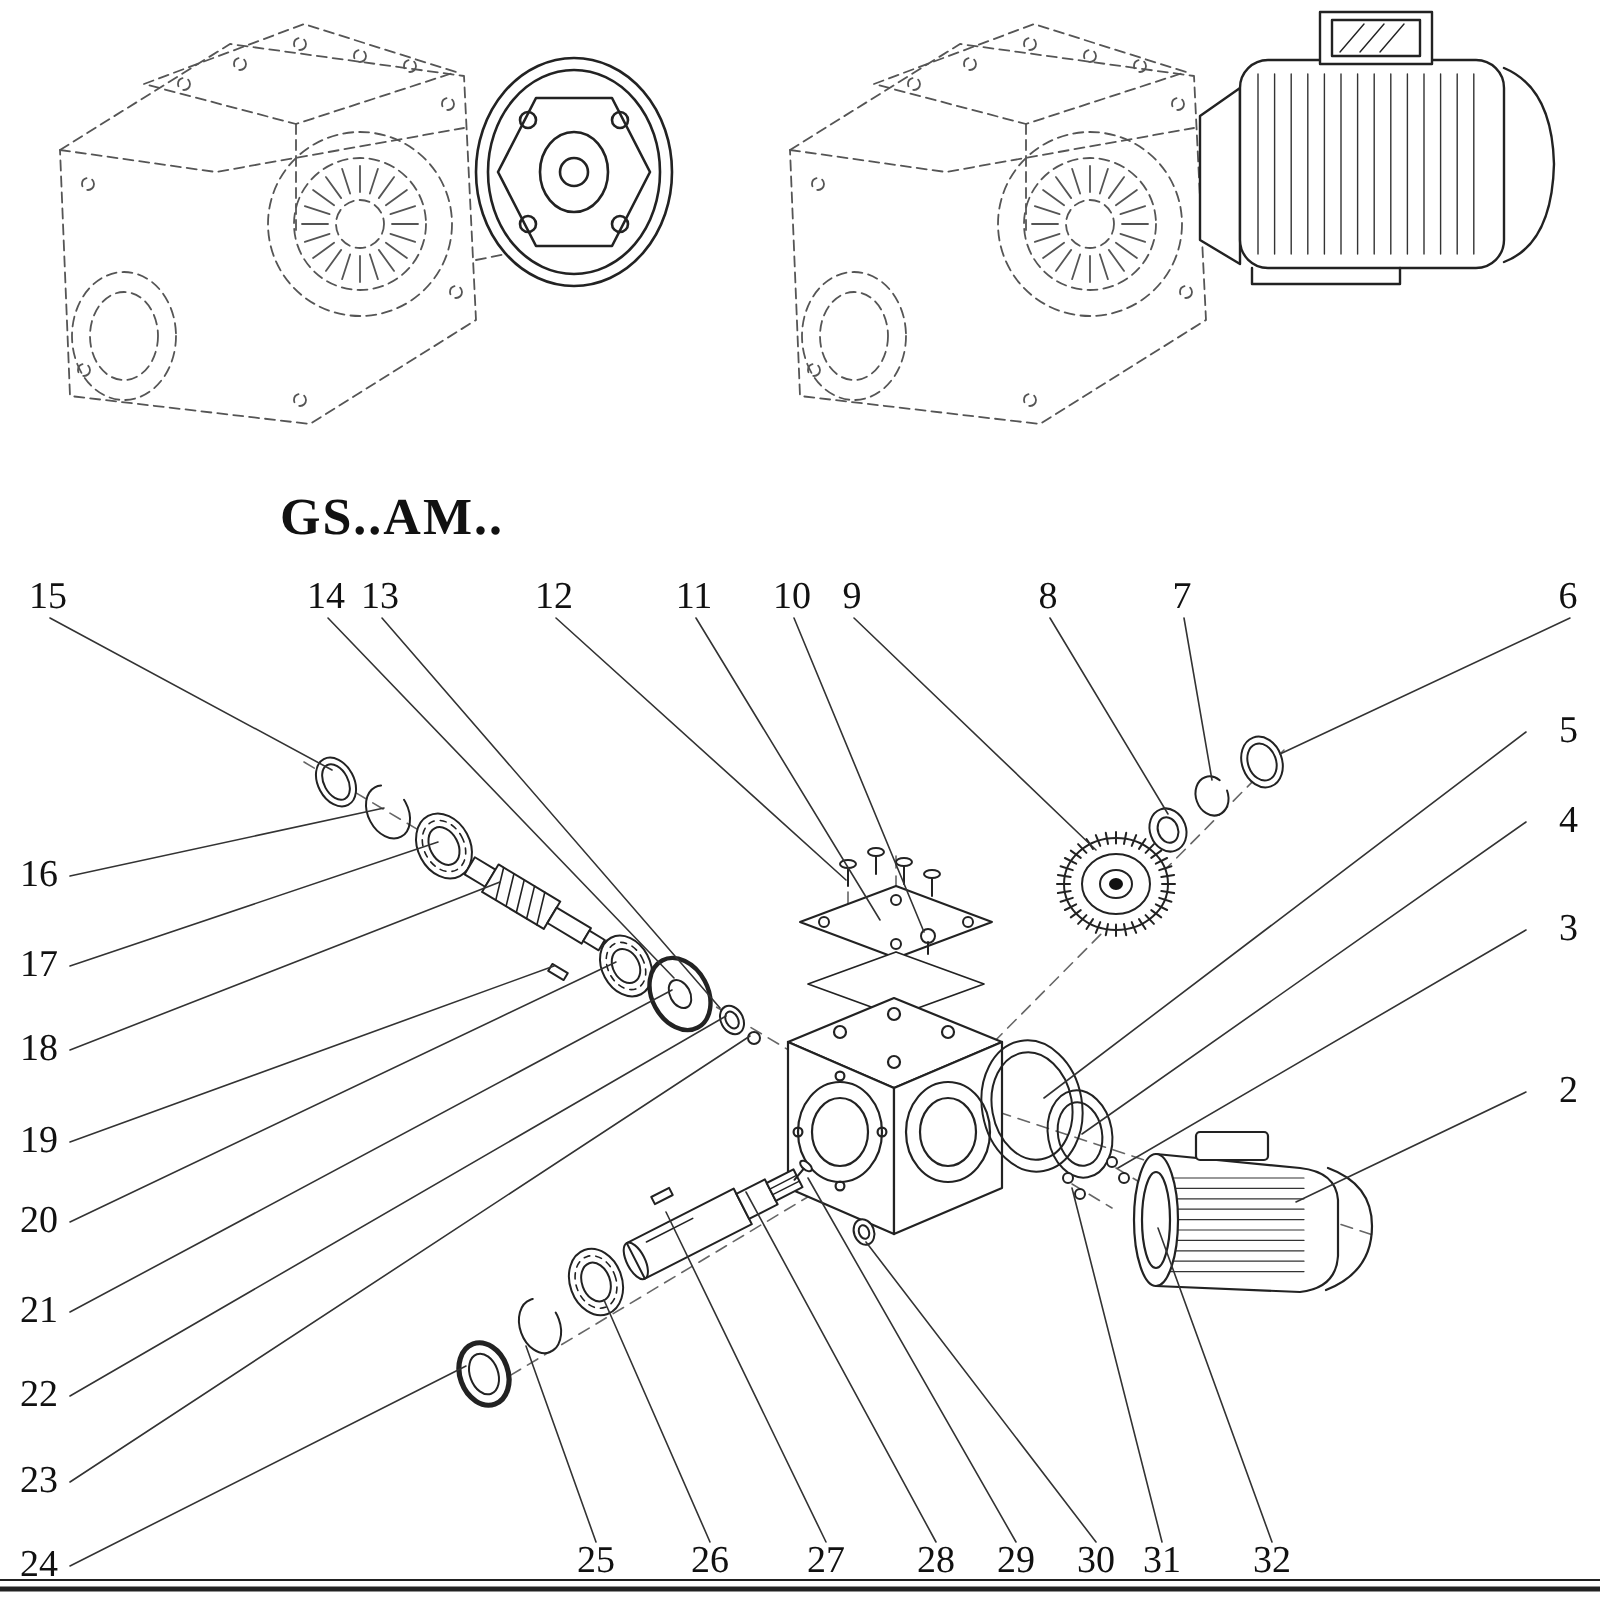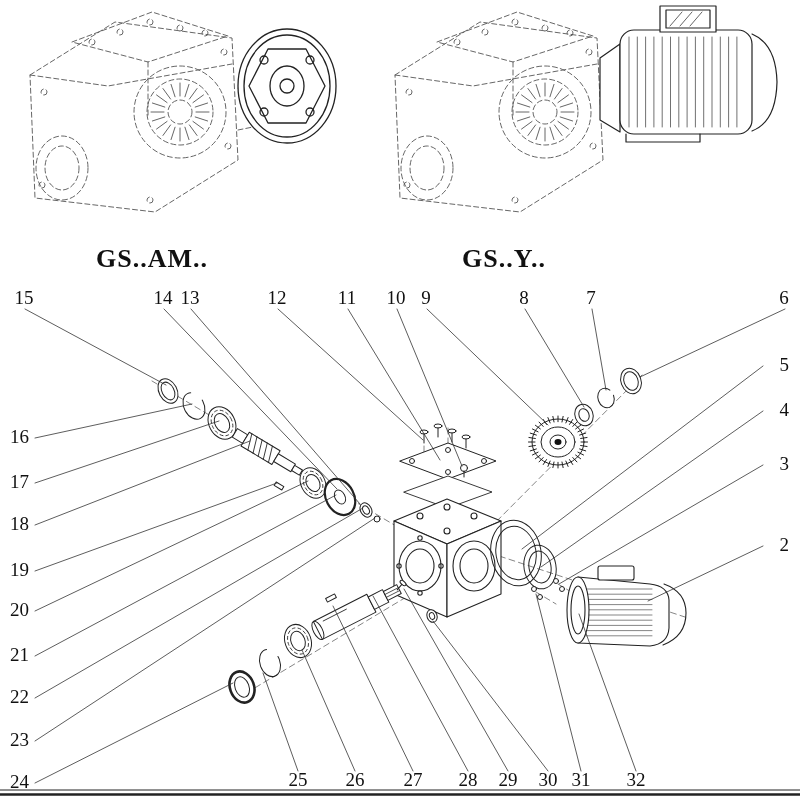--- a/index.html
+++ b/index.html
@@ -12,20 +12,21 @@
     font-family:"Liberation Serif", serif;
   }
   .canvas svg{position:absolute;left:0;top:0;}
   .variant-title{
     position:absolute;
     font-family:"Liberation Serif", serif;
     font-weight:bold;
     font-size:26px;
     letter-spacing:1px;
     color:#111;
+    text-align:center;
     white-space:nowrap;
   }
   #title-am{left:96px;top:244px;width:200px;}
   #title-y{left:462px;top:244px;width:180px;}
   text.callout{
     font-family:"Liberation Serif", serif;
     font-size:19px;
     fill:#111;
   }
 </style>
@@ -460,14 +461,13 @@
 
       <g stroke="#222">
         <path d="M 0,790 L 800,790" stroke-width="1"></path>
         <path d="M 0,794.5 L 800,794.5" stroke-width="2.5"></path>
       </g>
     </g>
   </svg>
 
   <div class="variant-title" id="title-am">GS..AM..</div>
 
-  <div class="variant-title" id="title-y">GS..Y..</div>
 </div>
 
 </body></html>

